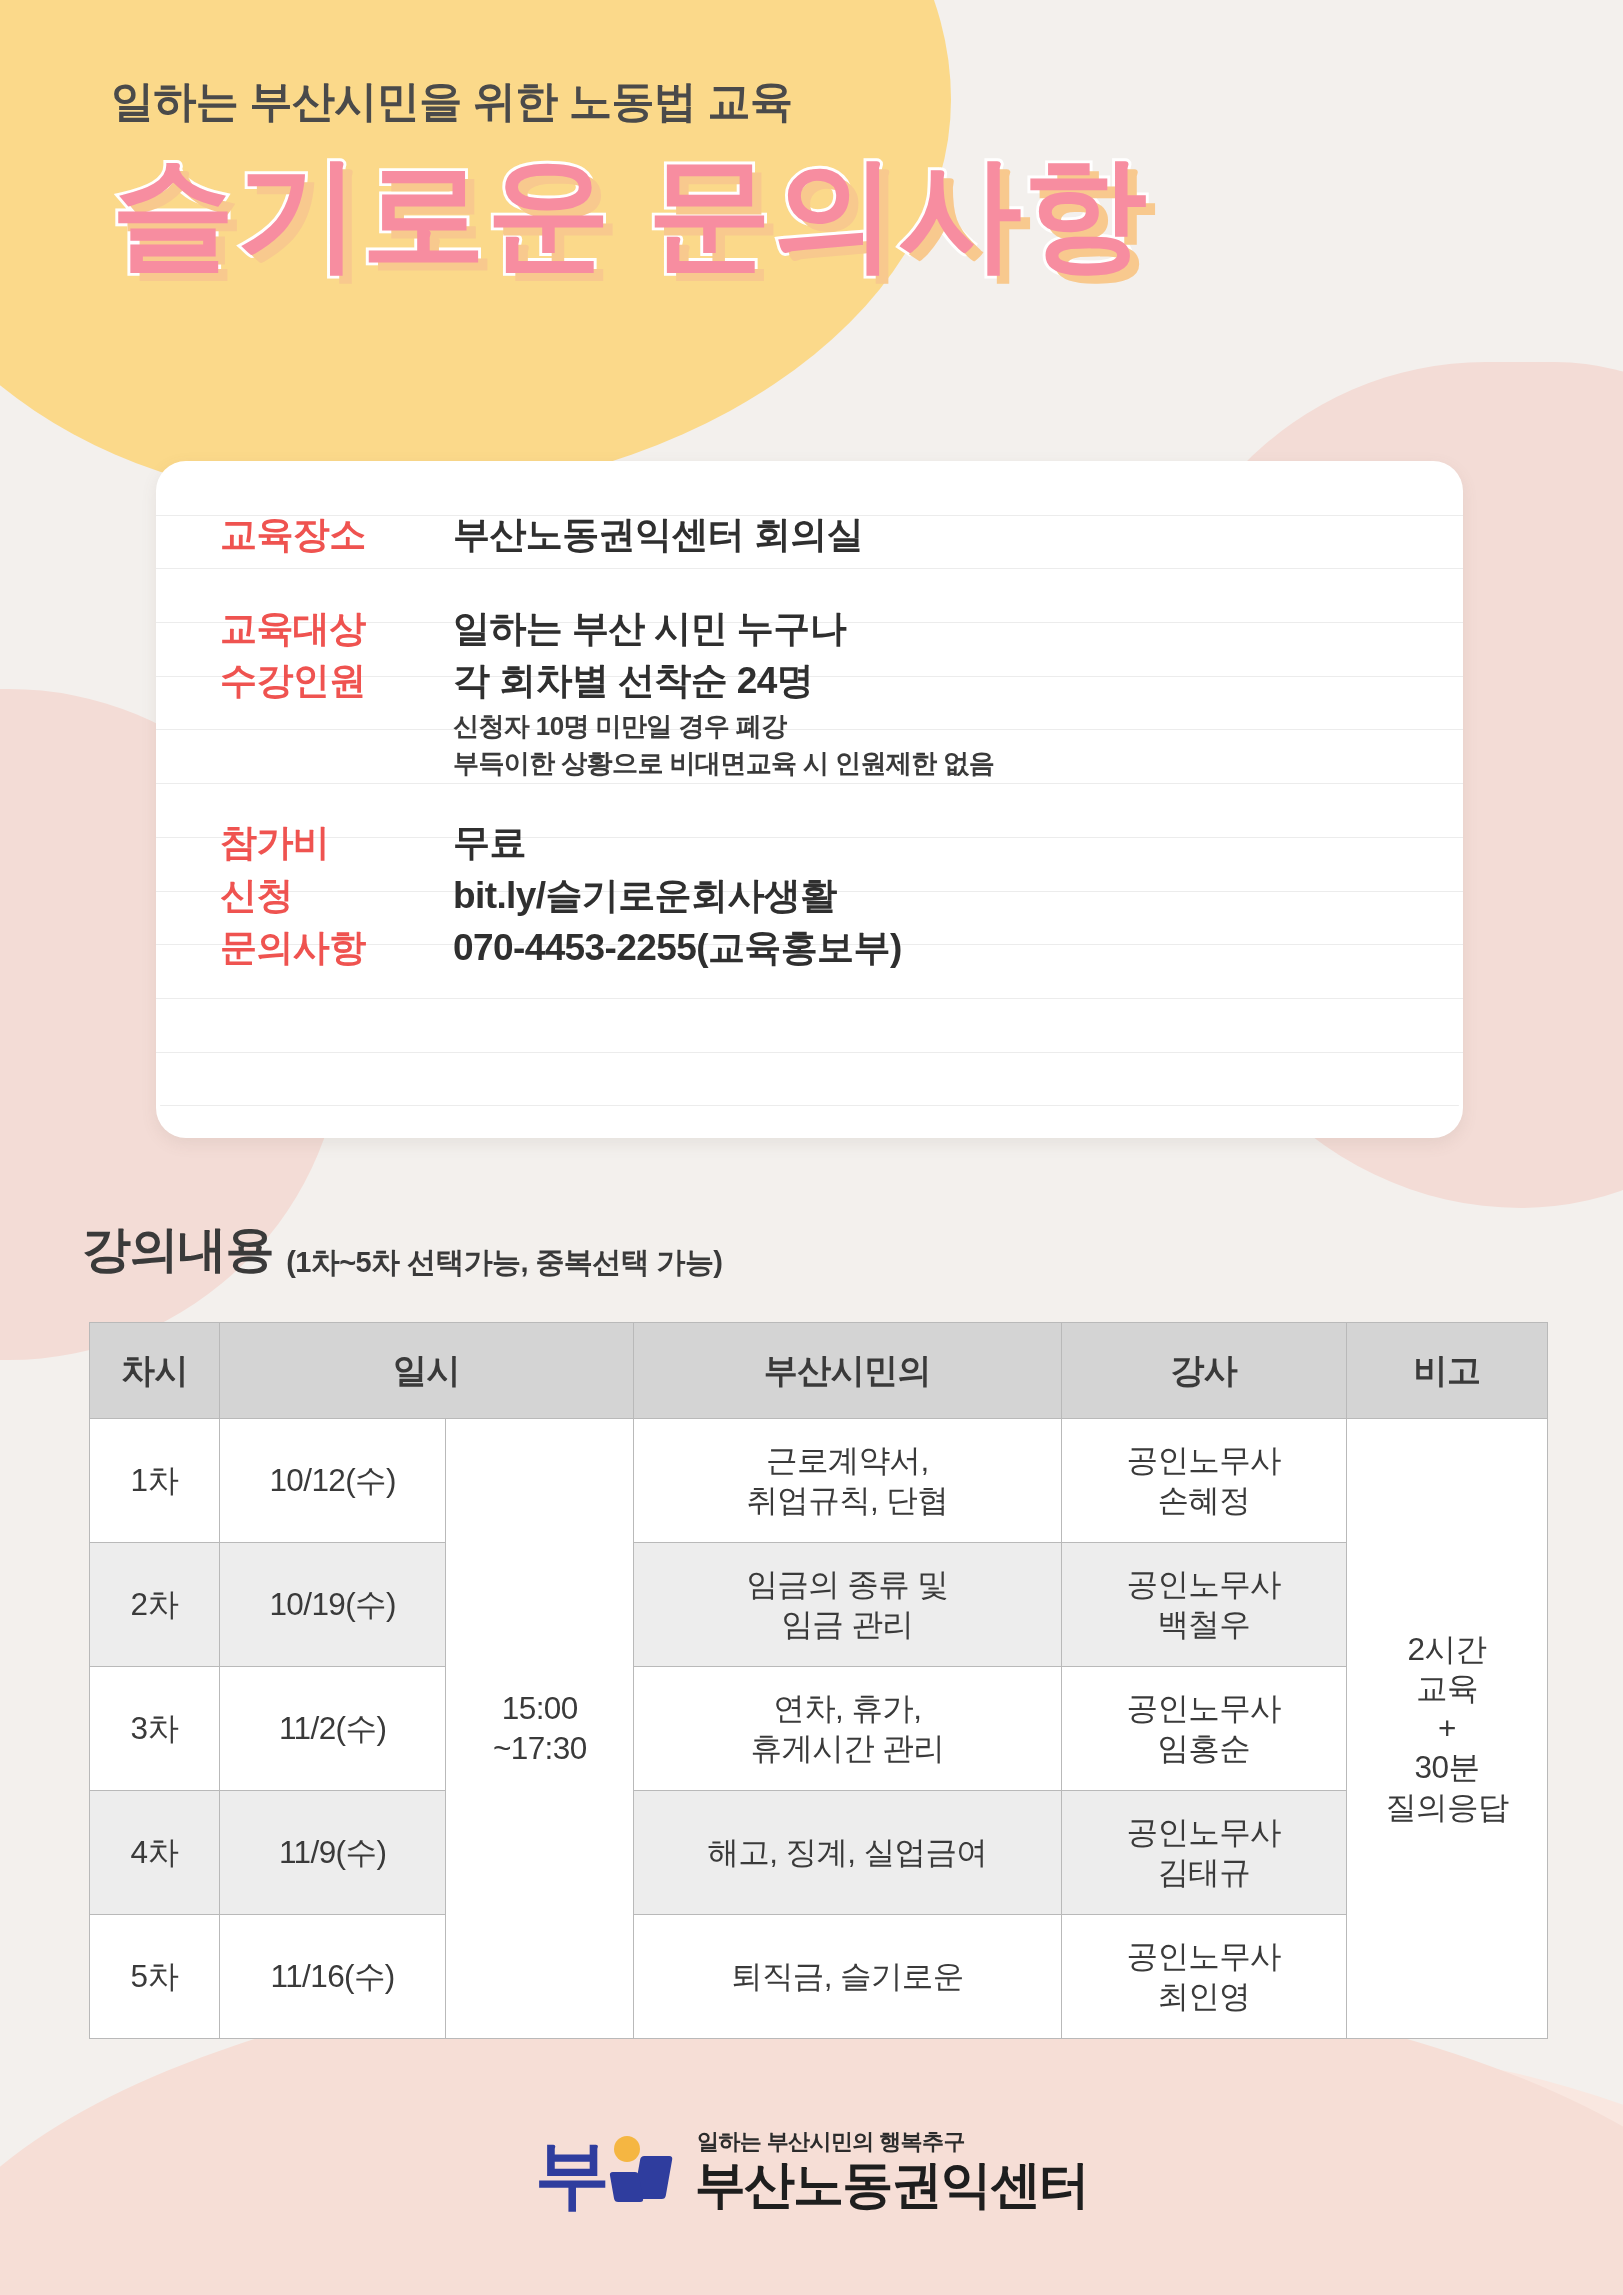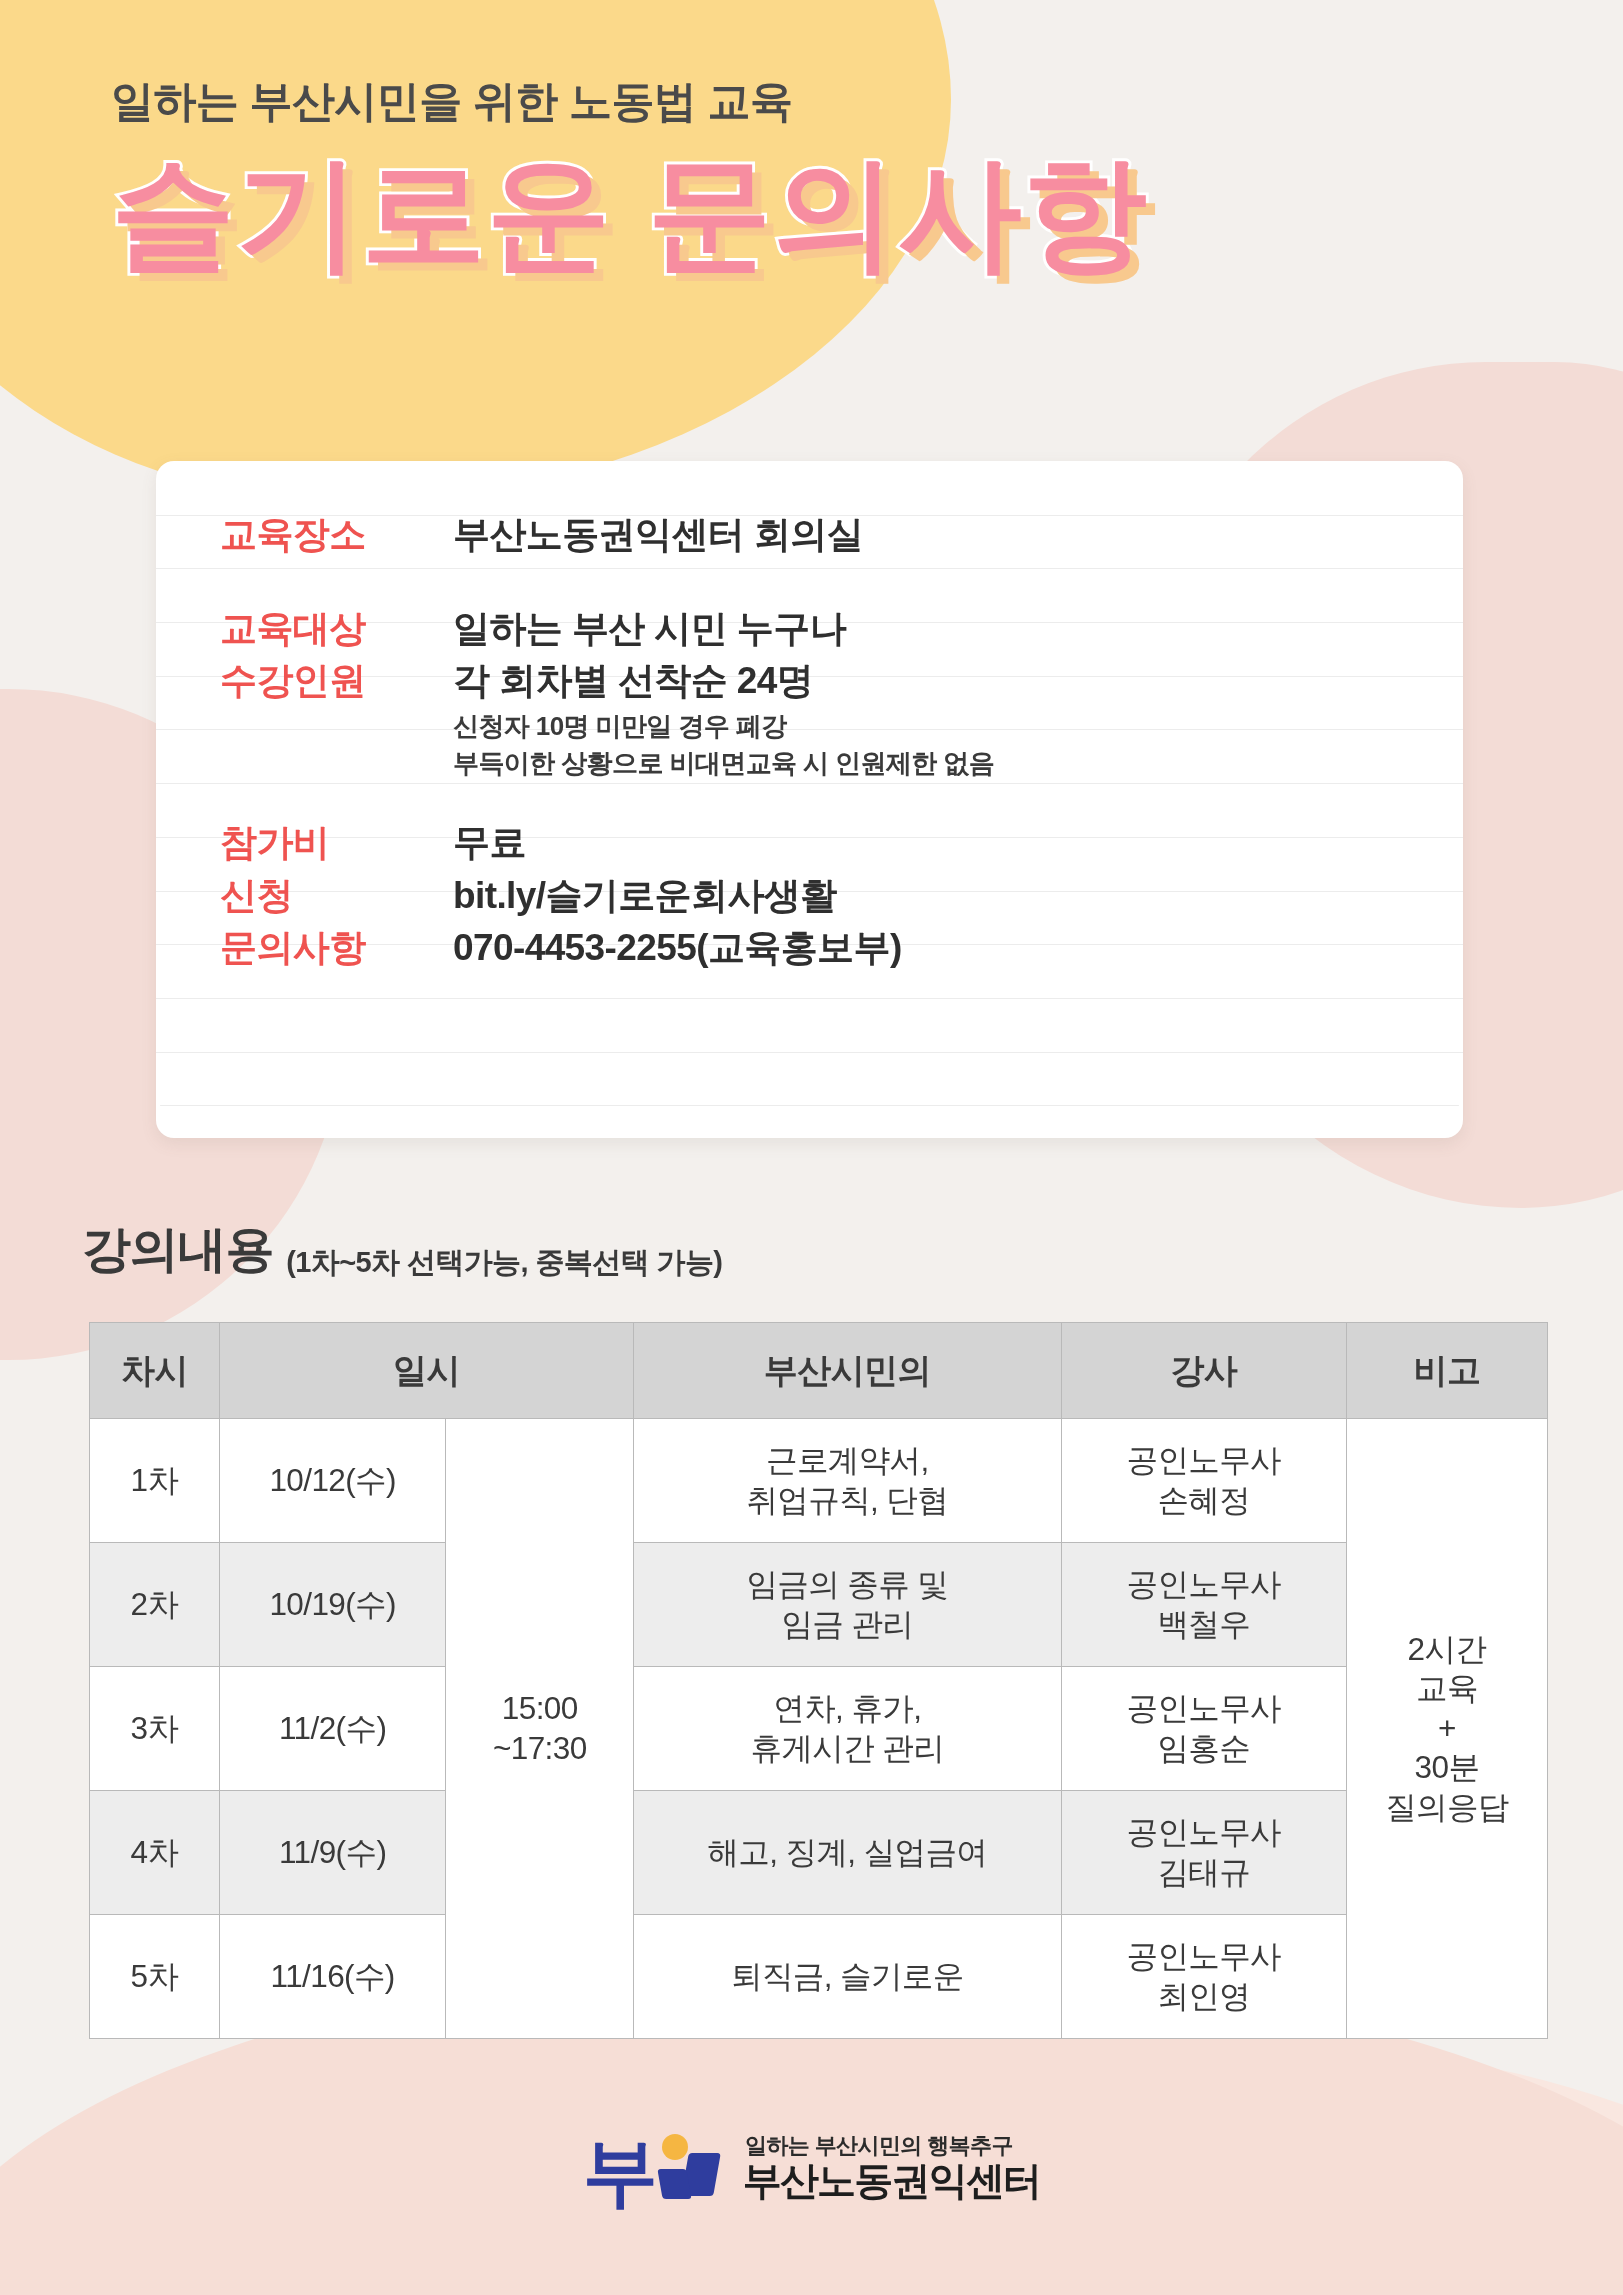--- a/index.html
+++ b/index.html
@@ -106,21 +106,21 @@
   }
 
   
   .info-card {
     position: absolute;
     left: 156px;
     top: 461px;
     width: 1307px;
     height: 677px;
     background: #ffffff;
-    border-radius: 18px;
+    border-radius: 30px;
     box-shadow: 0 5.8px 16.3px rgba(120, 100, 90, 0.10);
     box-sizing: border-box;
     padding: 48px 64px 41px 64px;
   }
   .info-card .rules {
     position: absolute;
     left: 0; top: 0; right: 0; bottom: 0;
     border-radius: 53px;
     overflow: hidden;
     pointer-events: none;
@@ -287,21 +287,21 @@
   }
   .logo-tag {
     font-size: 22px;
     font-weight: 800;
     color: #2b2b2b;
     letter-spacing: -0.6px;
     margin-bottom: 4.7px;
     margin-left: 2.3px;
   }
   .logo-name {
-    font-size: 39px;
+    font-size: 51px;
     font-weight: 900;
     color: #1e1e1e;
     letter-spacing: -1.8px;
   }
 </style>
 </head>
 <body>
 
 <div class="bg-layer">
   <div class="blob-yellow"></div>

